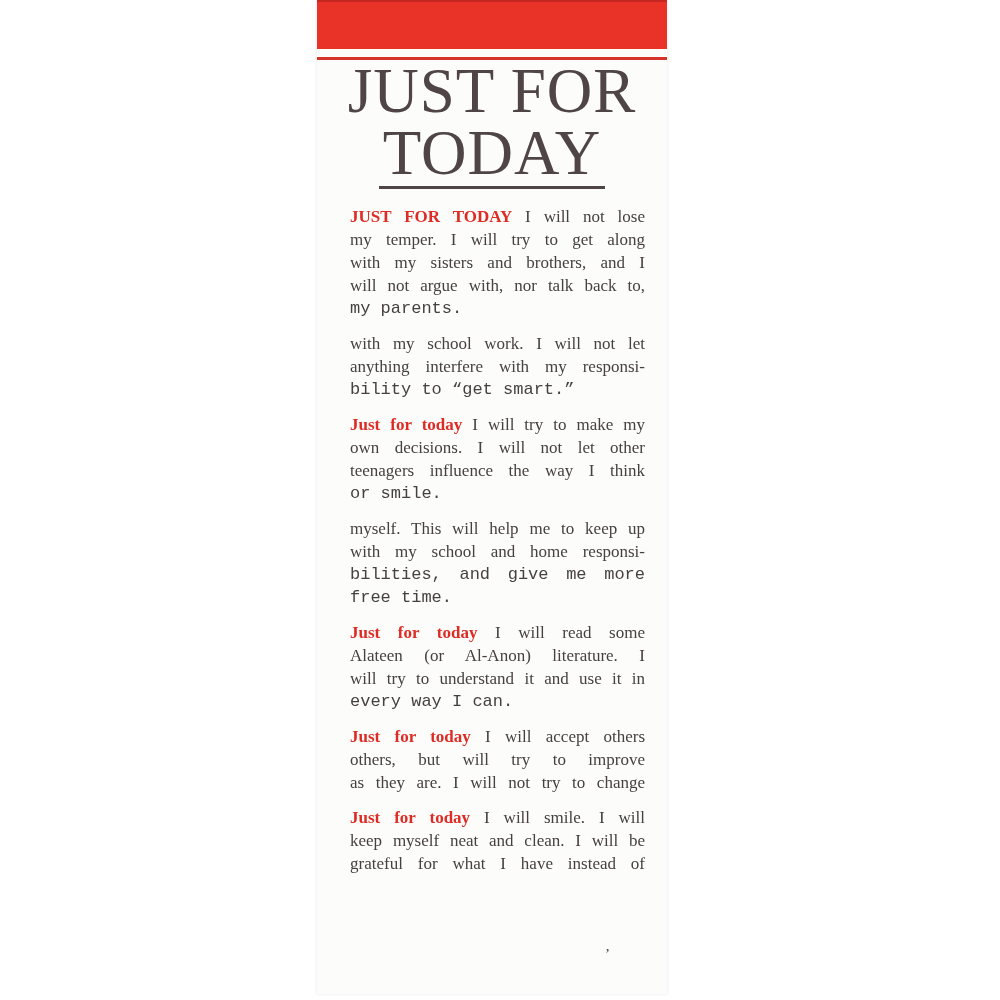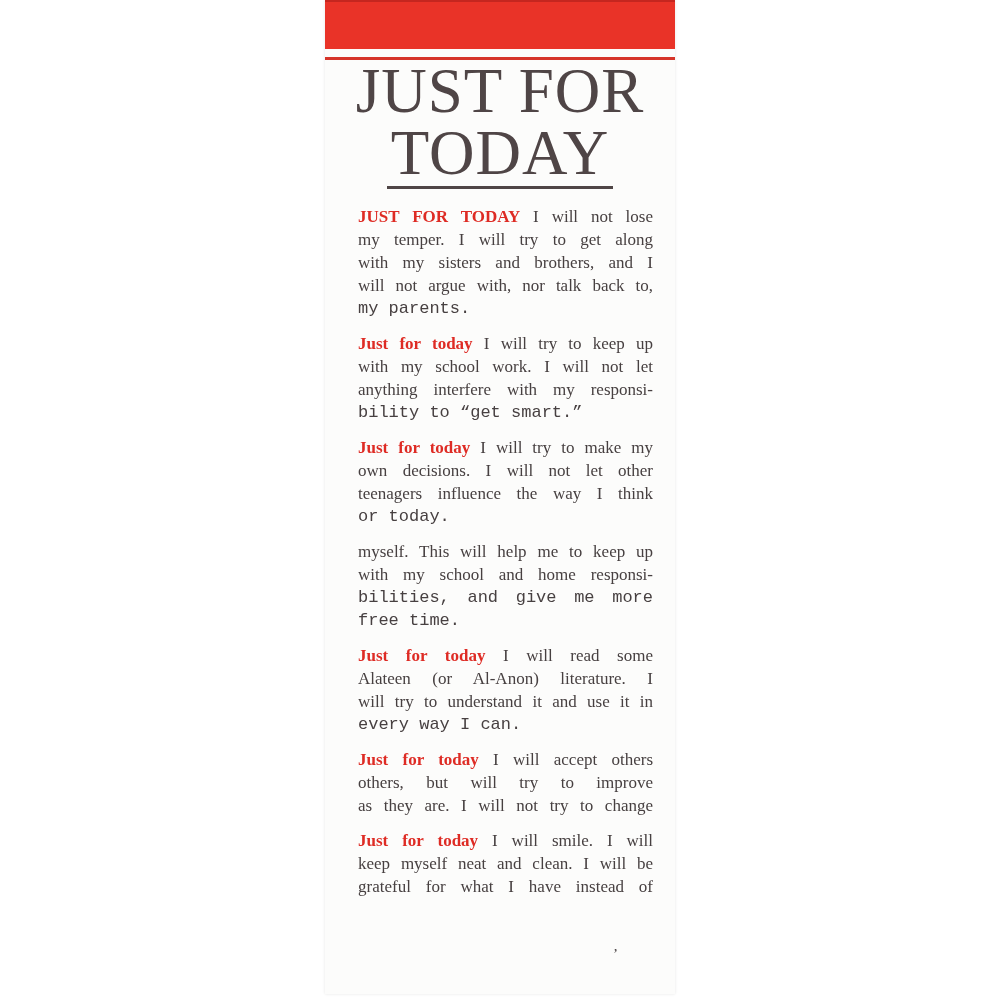--- a/index.html
+++ b/index.html
@@ -10,21 +10,21 @@
   #canvas {
     position: relative;
     width: 1000px;
     height: 1000px;
     background: #ffffff;
     overflow: hidden;
     font-family: "Liberation Serif", serif;
   }
   .bookmark {
     position: absolute;
-    left: 325px;
+    left: 317px;
     top: 0;
     width: 350px;
     height: 994px;
     background: var(--paper, #fcfcfb);
     box-shadow: 0 0 3px rgba(0,0,0,0.10);
     box-sizing: border-box;
   }
   .top-band {
     width: 100%;
     height: 47px;
@@ -105,30 +105,29 @@
 
     <div class="paragraphs" id="paragraphs">
         <div class="para">
           <div class="line"><span class="lead">JUST FOR TODAY</span> I will not lose</div>
           <div class="line">my temper. I will try to get along</div>
           <div class="line">with my sisters and brothers, and I</div>
           <div class="line">will not argue with, nor talk back to,</div>
           <div class="line last">my parents.</div>
         </div>
         <div class="para">
-          <div class="line"><span class="lead">Just for today</span> I will try to keep up</div>
           <div class="line">with my school work. I will not let</div>
           <div class="line">anything interfere with my responsi-</div>
           <div class="line last">bility to “get smart.”</div>
         </div>
         <div class="para">
           <div class="line"><span class="lead">Just for today</span> I will try to make my</div>
           <div class="line">own decisions. I will not let other</div>
           <div class="line">teenagers influence the way I think</div>
-          <div class="line last">or today.</div>
+          <div class="line last">or smile.</div>
         </div>
         <div class="para">
           <div class="line">myself. This will help me to keep up</div>
           <div class="line">with my school and home responsi-</div>
           <div class="line last">bilities, and give me more free time.</div>
         </div>
         <div class="para">
           <div class="line"><span class="lead">Just for today</span> I will read some</div>
           <div class="line">Alateen (or Al-Anon) literature. I</div>
           <div class="line">will try to understand it and use it in</div>

